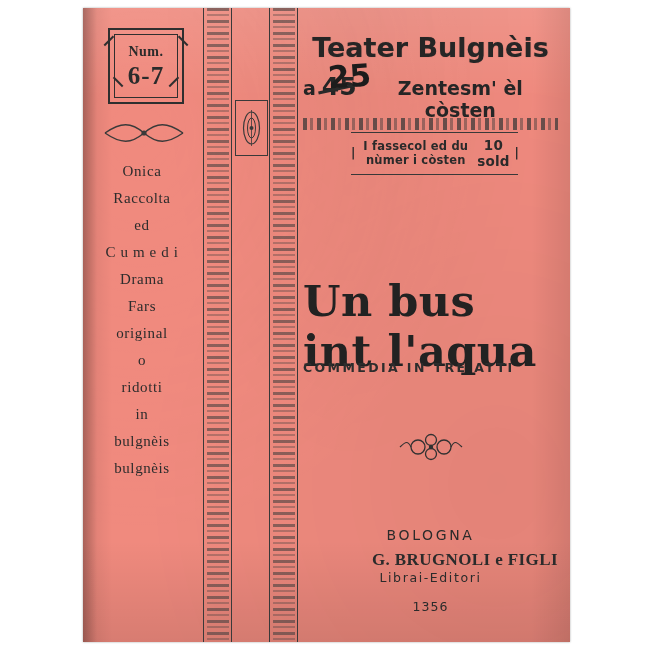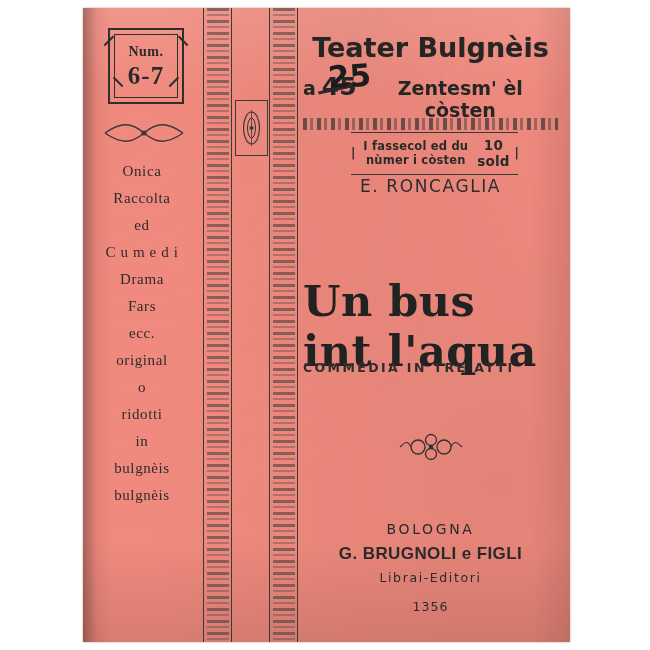--- a/index.html
+++ b/index.html
@@ -187,21 +187,21 @@
     color:#333;font-size:22px;line-height:1;
   }
 
   .imprint{
     position:absolute;left:0;right:12px;bottom:28px;text-align:center;color:#2c2c2c;
   }
   .imprint .city{
     font-family:"DejaVu Sans",sans-serif;font-size:14px;letter-spacing:2.6px;margin-bottom:7px;
   }
   .imprint .pub{
-    font-family:Liberation Sans, sans-serif;font-weight:bold;font-size:17px;letter-spacing:.4px;margin-bottom:6px;
+    font-family:Liberation Serif, serif;font-weight:bold;font-size:17px;letter-spacing:.4px;margin-bottom:0;text-align:right;
   }
   .imprint .role{
     font-family:"DejaVu Sans",sans-serif;font-size:12.5px;letter-spacing:1.6px;margin-bottom:14px;
   }
   .imprint .year{
     font-family:"DejaVu Sans",sans-serif;font-size:12.5px;letter-spacing:1px;
   }
 
   .spine-shadow{
     position:absolute;left:83px;top:8px;width:14px;height:634px;
@@ -235,21 +235,20 @@
         </svg>
       </div>
 
       <div class="left-text">
         <div>Onica</div>
         <div>Raccolta</div>
         <div>ed</div>
         <div>C u m e d i</div>
         <div>Drama</div>
         <div>Fars</div>
-        <div>ecc.</div>
         <div>original</div>
         <div>o</div>
         <div>ridotti</div>
         <div>in</div>
         <div>bulgnèis</div>
         <div>bulgnèis</div>
       </div>
     </div>
 
     <div class="vrule l1"></div>
@@ -284,21 +283,20 @@
 
       <div class="rule-orn"></div>
 
       <div class="subscribe">
         <span class="bars">|</span>
         <span>I fassecol ed du nùmer i còsten</span>
         <span class="strong">10 sold</span>
         <span class="bars">|</span>
       </div>
 
-      <div class="author">E. RONCAGLIA</div>
 
       <div class="booktitle">Un bus int l'aqua</div>
 
       <div class="subtitle">COMMEDIA IN TRE ATTI</div>
 
       <div class="mid-orn">
         <svg width="70" height="30" viewBox="0 0 70 30">
           <circle cx="22" cy="15" r="7" fill="none" stroke="#333" stroke-width="1.3"></circle>
           <circle cx="48" cy="15" r="7" fill="none" stroke="#333" stroke-width="1.3"></circle>
           <circle cx="35" cy="8" r="5.5" fill="none" stroke="#333" stroke-width="1.3"></circle>

